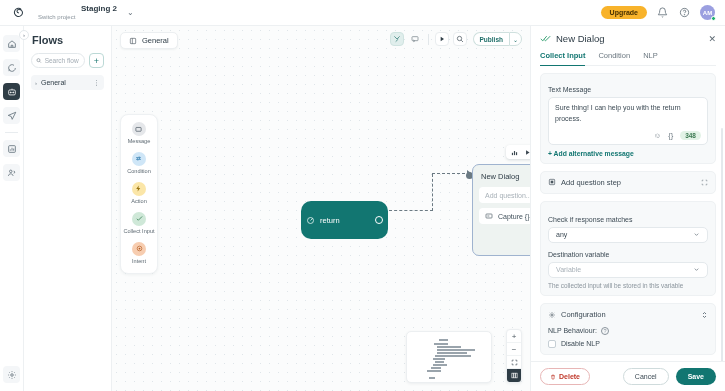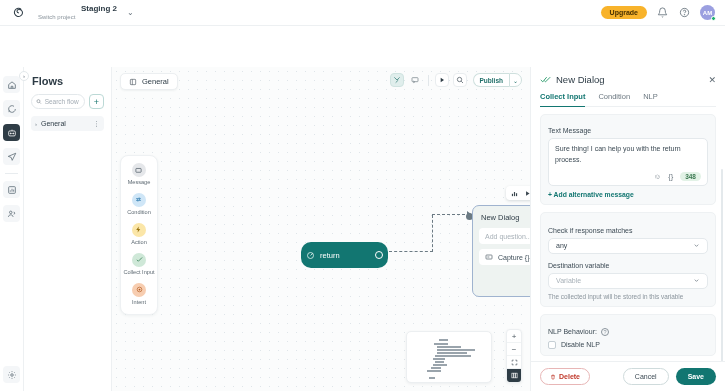--- a/index.html
+++ b/index.html
@@ -36,21 +36,21 @@
     background: #9b9fe0; color: #fff; font-size: 6px; font-weight: bold;
     display: flex; align-items: center; justify-content: center;
     position: relative; cursor: pointer;
   }
   .avatar .dot {
     position: absolute; right: -1px; bottom: -1px;
     width: 5px; height: 5px; border-radius: 50%; background: #20b070; border: 1px solid #fff;
   }
 
   
-  .body-row { flex: 1; display: flex; min-height: 0; position: relative; margin-top: 41px; }
+  .body-row { flex: 1; display: flex; min-height: 0; position: relative; }
 
   
   .rail {
     width: 24px; flex: 0 0 24px; background: #fff; border-right: 1px solid #edf0f2;
     display: flex; flex-direction: column; align-items: center; padding-top: 9px;
   }
   .rail-item {
     width: 17px; height: 17px; margin-bottom: 7px; border-radius: 4px;
     display: flex; align-items: center; justify-content: center; cursor: pointer;
     background: #f4f6f8; color: #5b6b75;
@@ -142,21 +142,21 @@
   .pal-item { display: flex; flex-direction: column; align-items: center; margin-bottom: 7px; cursor: pointer; }
   .pal-item:last-child { margin-bottom: 0; }
   .pal-icon {
     width: 14px; height: 14px; border-radius: 50%;
     display: flex; align-items: center; justify-content: center; font-size: 7px; margin-bottom: 2px;
   }
   .pal-label { font-size: 5.6px; color: #5e6a73; text-align: center; line-height: 1.25; }
 
   
   .node-return {
-    position: absolute; left: 189px; top: 175px; width: 87px; height: 26px;
+    position: absolute; left: 189px; top: 175px; width: 87px; height: 38px;
     background: #127671; border-radius: 10px; display: flex; align-items: center;
     padding: 0 5px; cursor: pointer;
   }
   .node-return .nr-ico { width: 9px; height: 9px; color: #dff0ee; display:flex;align-items:center;justify-content:center; }
   .node-return .nr-label { font-size: 7.5px; color: #ffffff; margin-left: 5px; }
   .node-port {
     width: 8px; height: 8px; border-radius: 50%; background: #127671;
     border: 1.6px solid #ffffff; margin-left: auto; cursor: pointer;
   }
   .edge-dash {
@@ -608,20 +608,38 @@
             <div class="textarea-text">Sure thing! I can help you with the return process.</div>
             <div class="ta-tools">
               <span class="ta-ico">☺</span>
               <span class="ta-ico">{}</span>
               <span class="ta-count">348</span>
             </div>
           </div>
           <span class="link-add">+ Add alternative message</span>
         </div>
 
+        <div class="card">
+          <div class="card-head">
+            <span>
+              <svg width="8" height="8" viewBox="0 0 24 24" fill="none" stroke="#4a565f" stroke-width="2">
+                <rect x="4" y="4" width="16" height="16" rx="2"></rect>
+                  <rect x="8" y="8" width="8" height="8" fill="#4a565f" stroke="none"></rect>
+              </svg>
+            </span>
+            <span class="card-head-title">Add question step</span>
+            <span class="card-actions">
+              <span class="card-act">
+                <svg width="7" height="7" viewBox="0 0 24 24" fill="none" stroke="#6c7881" stroke-width="2">
+                  <path d="M4 4h4M4 4v4M20 4h-4M20 4v4M4 20h4M4 20v-4M20 20h-4M20 20v-4"></path>
+                </svg>
+              </span>
+            </span>
+          </div>
+        </div>
 
         <div class="card">
 
           <div class="sect-title">Check if response matches</div>
           <div class="select">
             <span>any</span>
             <span class="caret">
               <svg width="7" height="7" viewBox="0 0 24 24" fill="none" stroke="#6c7881" stroke-width="2.6">
                   <path d="M6 9l6 6 6-6"></path>
                 </svg>
@@ -634,20 +652,34 @@
             <span class="caret">
               <svg width="7" height="7" viewBox="0 0 24 24" fill="none" stroke="#6c7881" stroke-width="2.6">
                   <path d="M6 9l6 6 6-6"></path>
                 </svg>
             </span>
           </div>
           <div class="helper">The collected input will be stored in this variable</div>
         </div>
 
         <div class="card">
+          <div class="card-head">
+            <span>
+              <svg width="8" height="8" viewBox="0 0 24 24" fill="none" stroke="#3c4a54" stroke-width="2">
+                <circle cx="12" cy="12" r="3.2"></circle>
+                <path d="M12 3v2M12 19v2M3 12h2M19 12h2M5.6 5.6L7 7M17 17l1.4 1.4M18.4 5.6L17 7M7 17l-1.4 1.4"></path>
+              </svg>
+            </span>
+            <span class="card-head-title">Configuration</span>
+            <span class="stepper">
+              <svg width="7" height="10" viewBox="0 0 12 20" fill="none" stroke="#6c7881" stroke-width="2">
+                <path d="M3 8l3-3 3 3M3 12l3 3 3-3"></path>
+              </svg>
+            </span>
+          </div>
           <div class="nlp-label">
             <span>NLP Behaviour:</span>
             <span class="help-circ">?</span>
           </div>
           <div class="check-row">
             <span class="check-box"></span>
             <span class="check-label">Disable NLP</span>
           </div>
         </div>
       </div>

